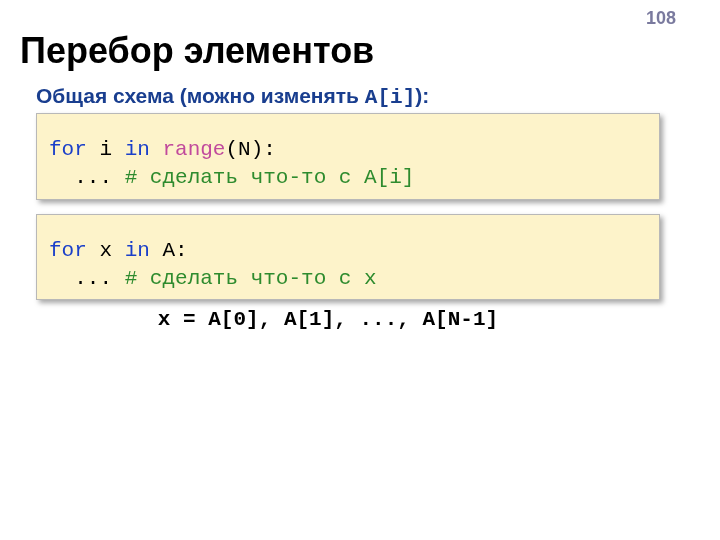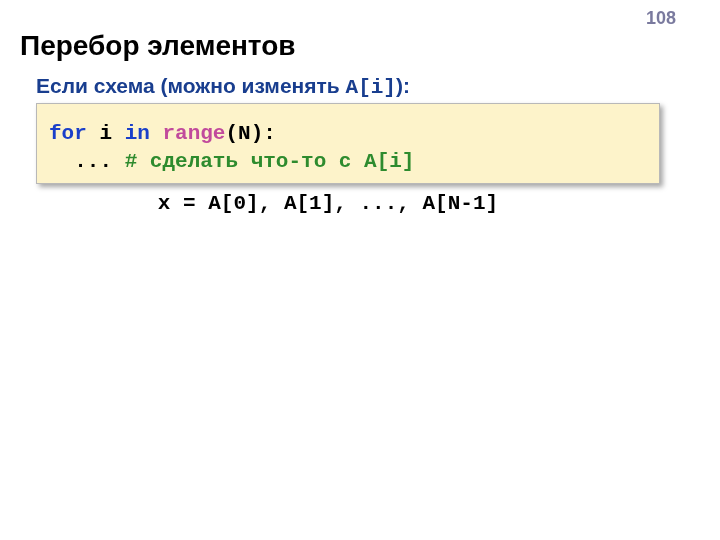--- a/index.html
+++ b/index.html
@@ -21,43 +21,43 @@
     position: absolute;
     top: 8px;
     right: 20px;
     font-size: 18px;
     font-weight: bold;
     color: #7a7a9e;
   }
   h1.title {
     margin: 0;
     padding: 30px 0 6px 20px;
-    font-size: 28px;
+    font-size: 36px;
     font-weight: bold;
     color: #000;
   }
   .subhead {
     font-size: 21px;
     font-weight: bold;
     color: #193e8f;
     margin: 6px 0 4px 36px;
   }
   .subhead .mono {
     font-family: "Courier New", Courier, monospace;
     font-weight: bold;
   }
   .codebox {
     background: #fdf3ca;
     border: 1px solid #b8b8b8;
     box-shadow: 3px 3px 5px rgba(0,0,0,0.35);
     margin: 4px 36px 14px 36px;
-    padding: 16px 10px 6px 12px;
+    padding: 22px 10px 6px 12px;
     font-family: "Courier New", Courier, monospace;
     font-size: 21px;
-    font-weight: bold;
+    font-weight: normal;
     line-height: 1.35;
     white-space: pre;
     color: #000;
   }
   .kw   { color: #1a3fc9; }  
   .fn   { color: #c14a9c; }  
   .cmt  { color: #2e8b2e; }  
   .op   { color: #c14a9c; }  
   .num  { color: #1a3fc9; }  
   .annot-row {
@@ -72,24 +72,26 @@
 </style>
 </head>
 <body>
 
 <div class="slide">
   <div class="page-num">108</div>
 
   <h1 class="title">Перебор элементов</h1>
 
   <div class="subhead">
-    <span>Если схема (можно изменять </span><span class="mono">A[i]</span><span>):</span>
+    <span>Общая схема (можно изменять </span><span class="mono">A[i]</span><span>):</span>
   </div>
 
   <div class="codebox"><span class="kw">for</span><span> i </span><span class="kw">in</span><span> </span><span class="fn">range</span><span>(N):</span>
 <span>  ... </span><span class="cmt"># сделать что-то с A[i]</span></div>
 
 
 
+  <div class="codebox"><span class="kw">for</span><span> x </span><span class="kw">in</span><span> A:</span>
+<span>  ... </span><span class="cmt"># сделать что-то с x</span></div>
 
   <div class="annot-row">x = A[0], A[1], ..., A[N-1]</div>
 
 </div>
 
 </body></html>

